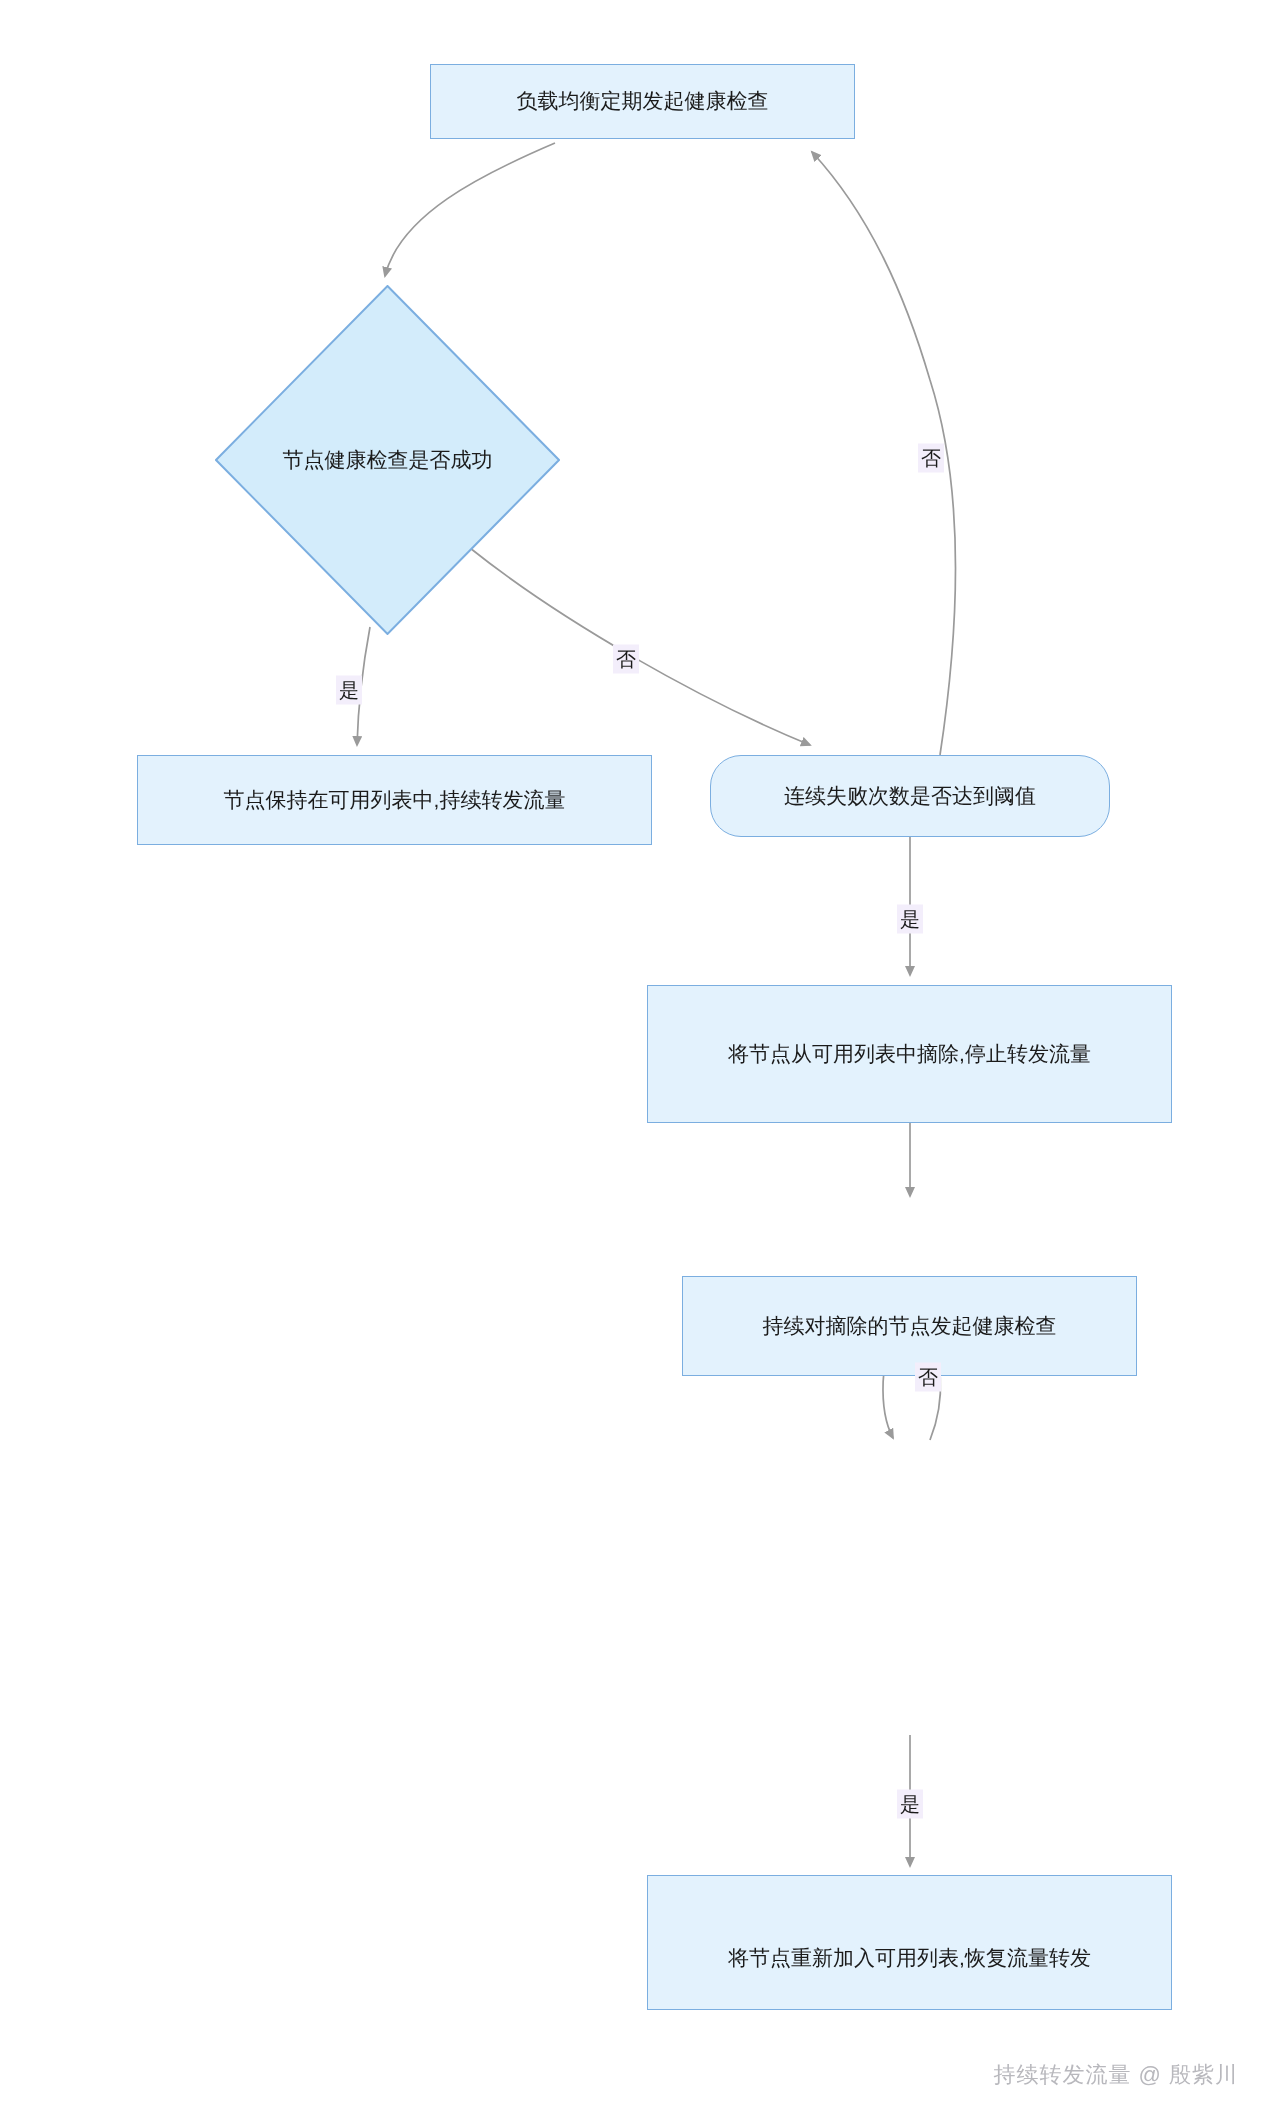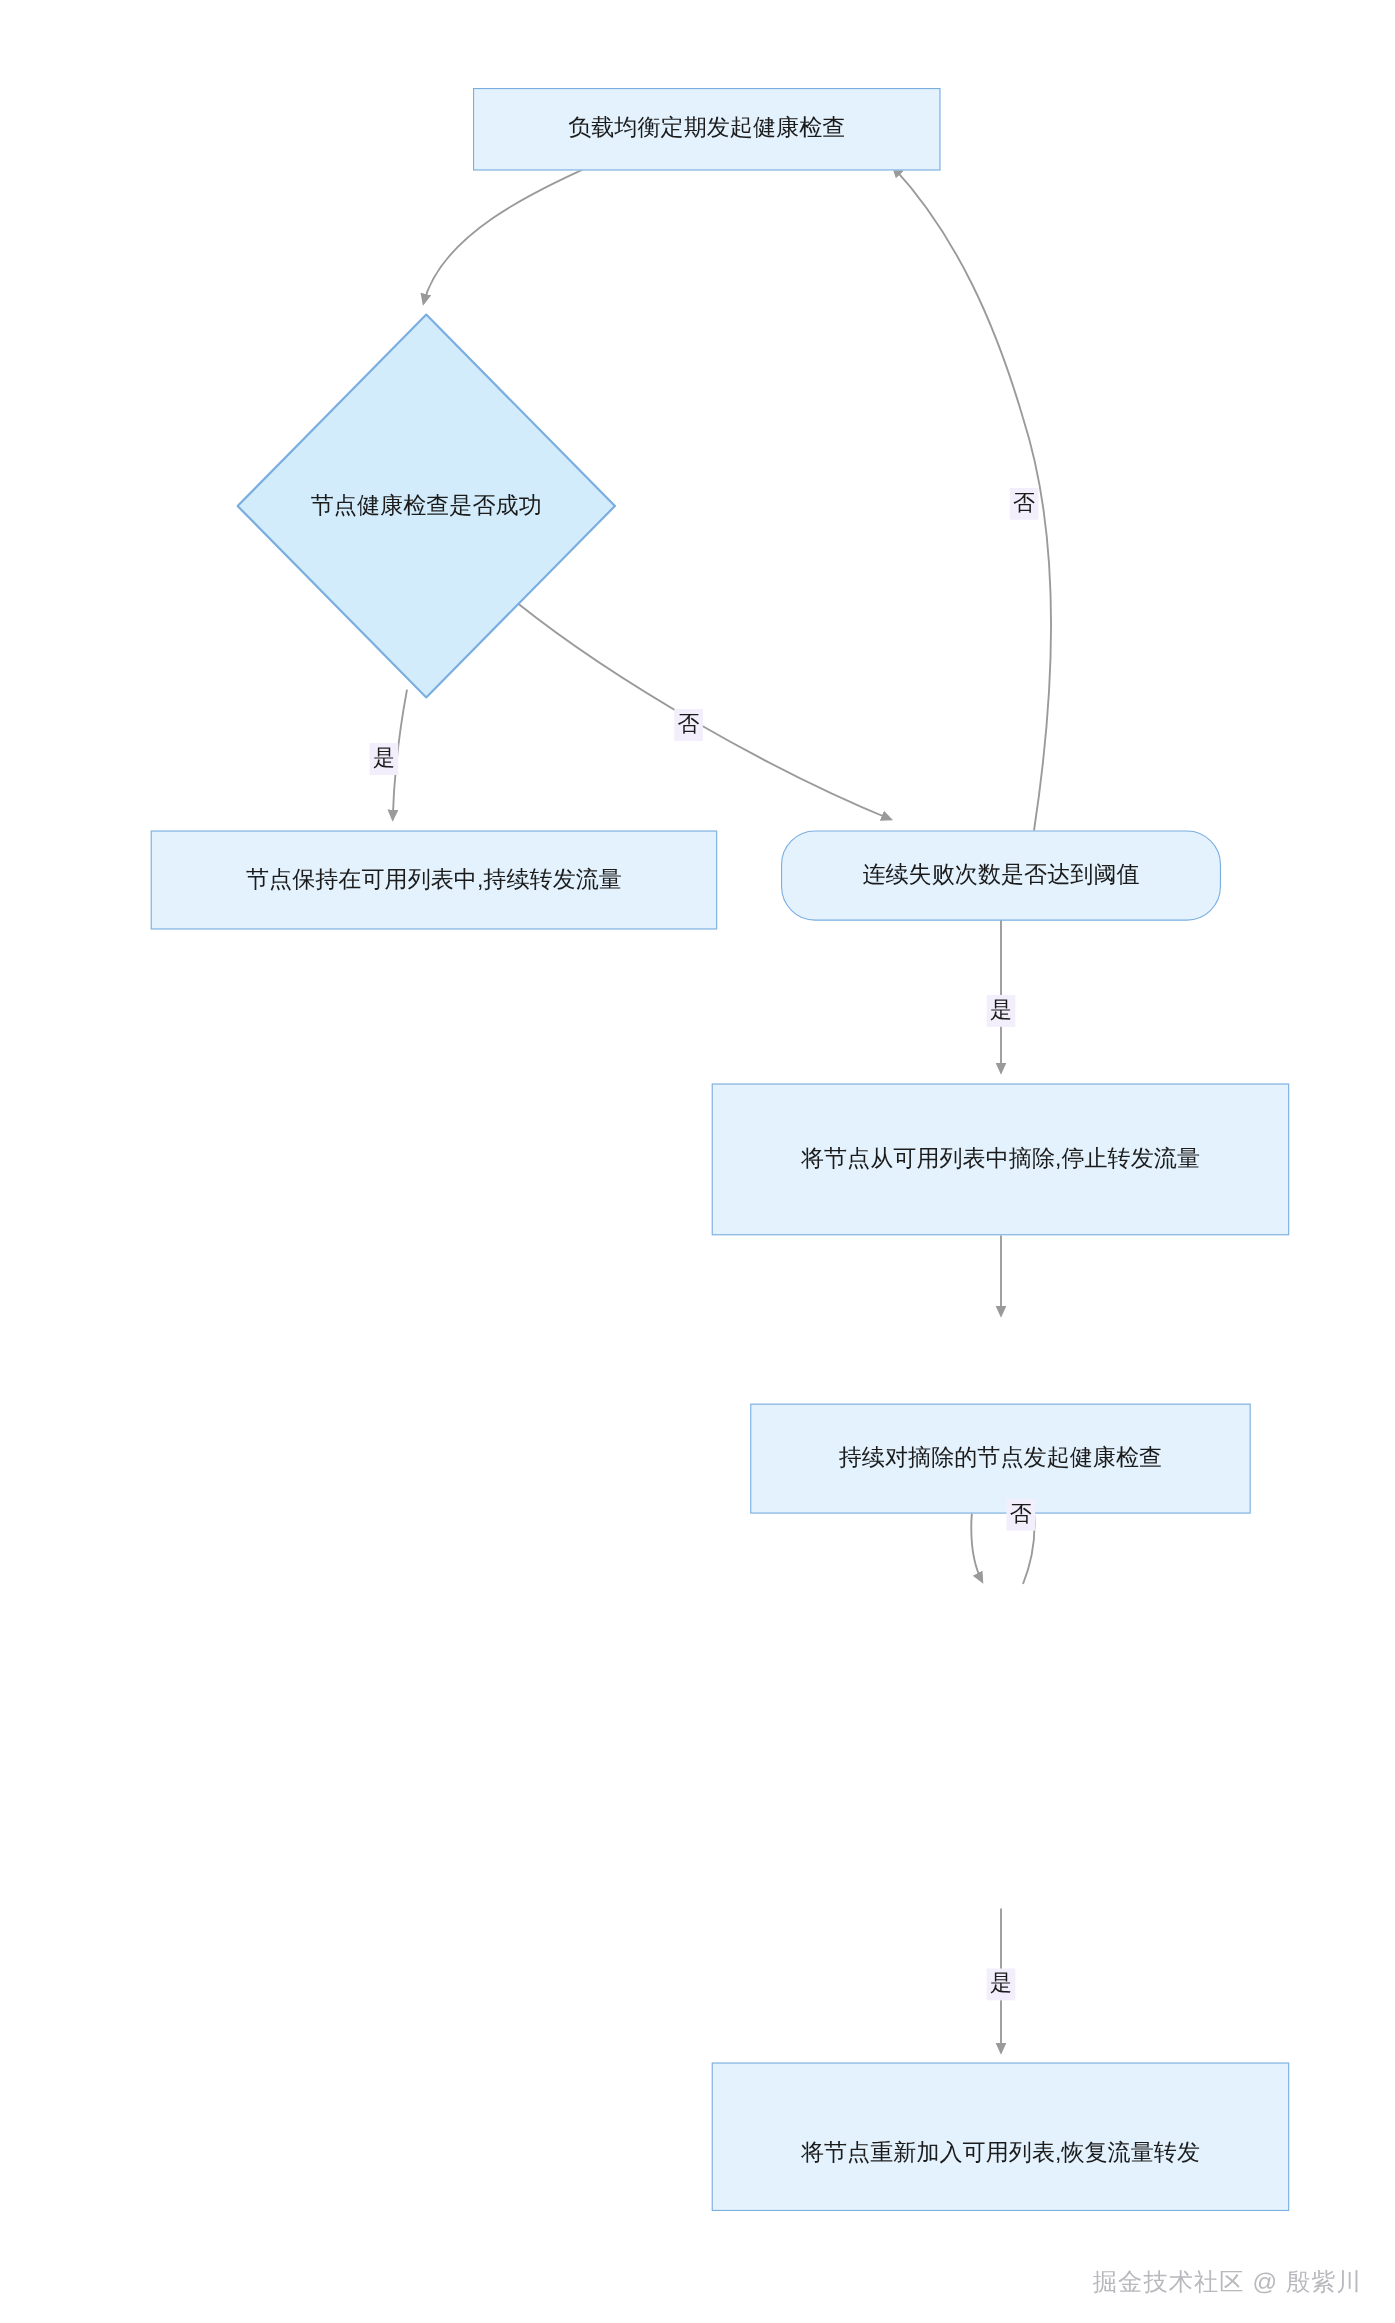--- a/index.html
+++ b/index.html
@@ -104,21 +104,21 @@
 
     <path d="M 910 1123 L 910 1196" fill="none" stroke="#9a9a9a" stroke-width="1.7" marker-end="url(#arrowhead)"></path>
 
     <path d="M 898 1306 C 880 1360, 878 1410, 893 1438" fill="none" stroke="#9a9a9a" stroke-width="1.7" marker-end="url(#arrowhead)"></path>
 
     <path d="M 930 1440 C 946 1400, 944 1355, 922 1315" fill="none" stroke="#9a9a9a" stroke-width="1.7" marker-end="url(#arrowhead)"></path>
 
     <path d="M 910 1735 L 910 1866" fill="none" stroke="#9a9a9a" stroke-width="1.7" marker-end="url(#arrowhead)"></path>
   </svg>
 
-  <div class="node rect-node" style="left:430px; top:80px; width:425px; height:75px;">
+  <div class="node rect-node" style="left:430px; top:64px; width:425px; height:75px;">
     <span>负载均衡定期发起健康检查</span>
   </div>
 
   <div class="node diamond-node" style="left:215px; top:285px; width:345px; height:350px;">
     <svg class="diamond-shape" viewBox="0 0 345 350" preserveAspectRatio="none">
       <polygon points="172.5,1 344,175 172.5,349 1,175" fill="#d3ecfb" stroke="#7baee0" stroke-width="2"></polygon>
     </svg>
     <span class="diamond-label">节点健康检查是否成功</span>
   </div>
 
@@ -148,15 +148,15 @@
   <div class="edge-label" style="left:626px; top:659px;">否</div>
 
   <div class="edge-label" style="left:931px; top:458px;">否</div>
 
   <div class="edge-label" style="left:910px; top:919px;">是</div>
 
   <div class="edge-label" style="left:928px; top:1377px;">否</div>
 
   <div class="edge-label" style="left:910px; top:1804px;">是</div>
 
-  <div class="watermark">掘金技术社区 @ 殷紫川</div>
+  <div class="watermark">持续转发流量 @ 殷紫川</div>
 
 </div>
 
 </body></html>

